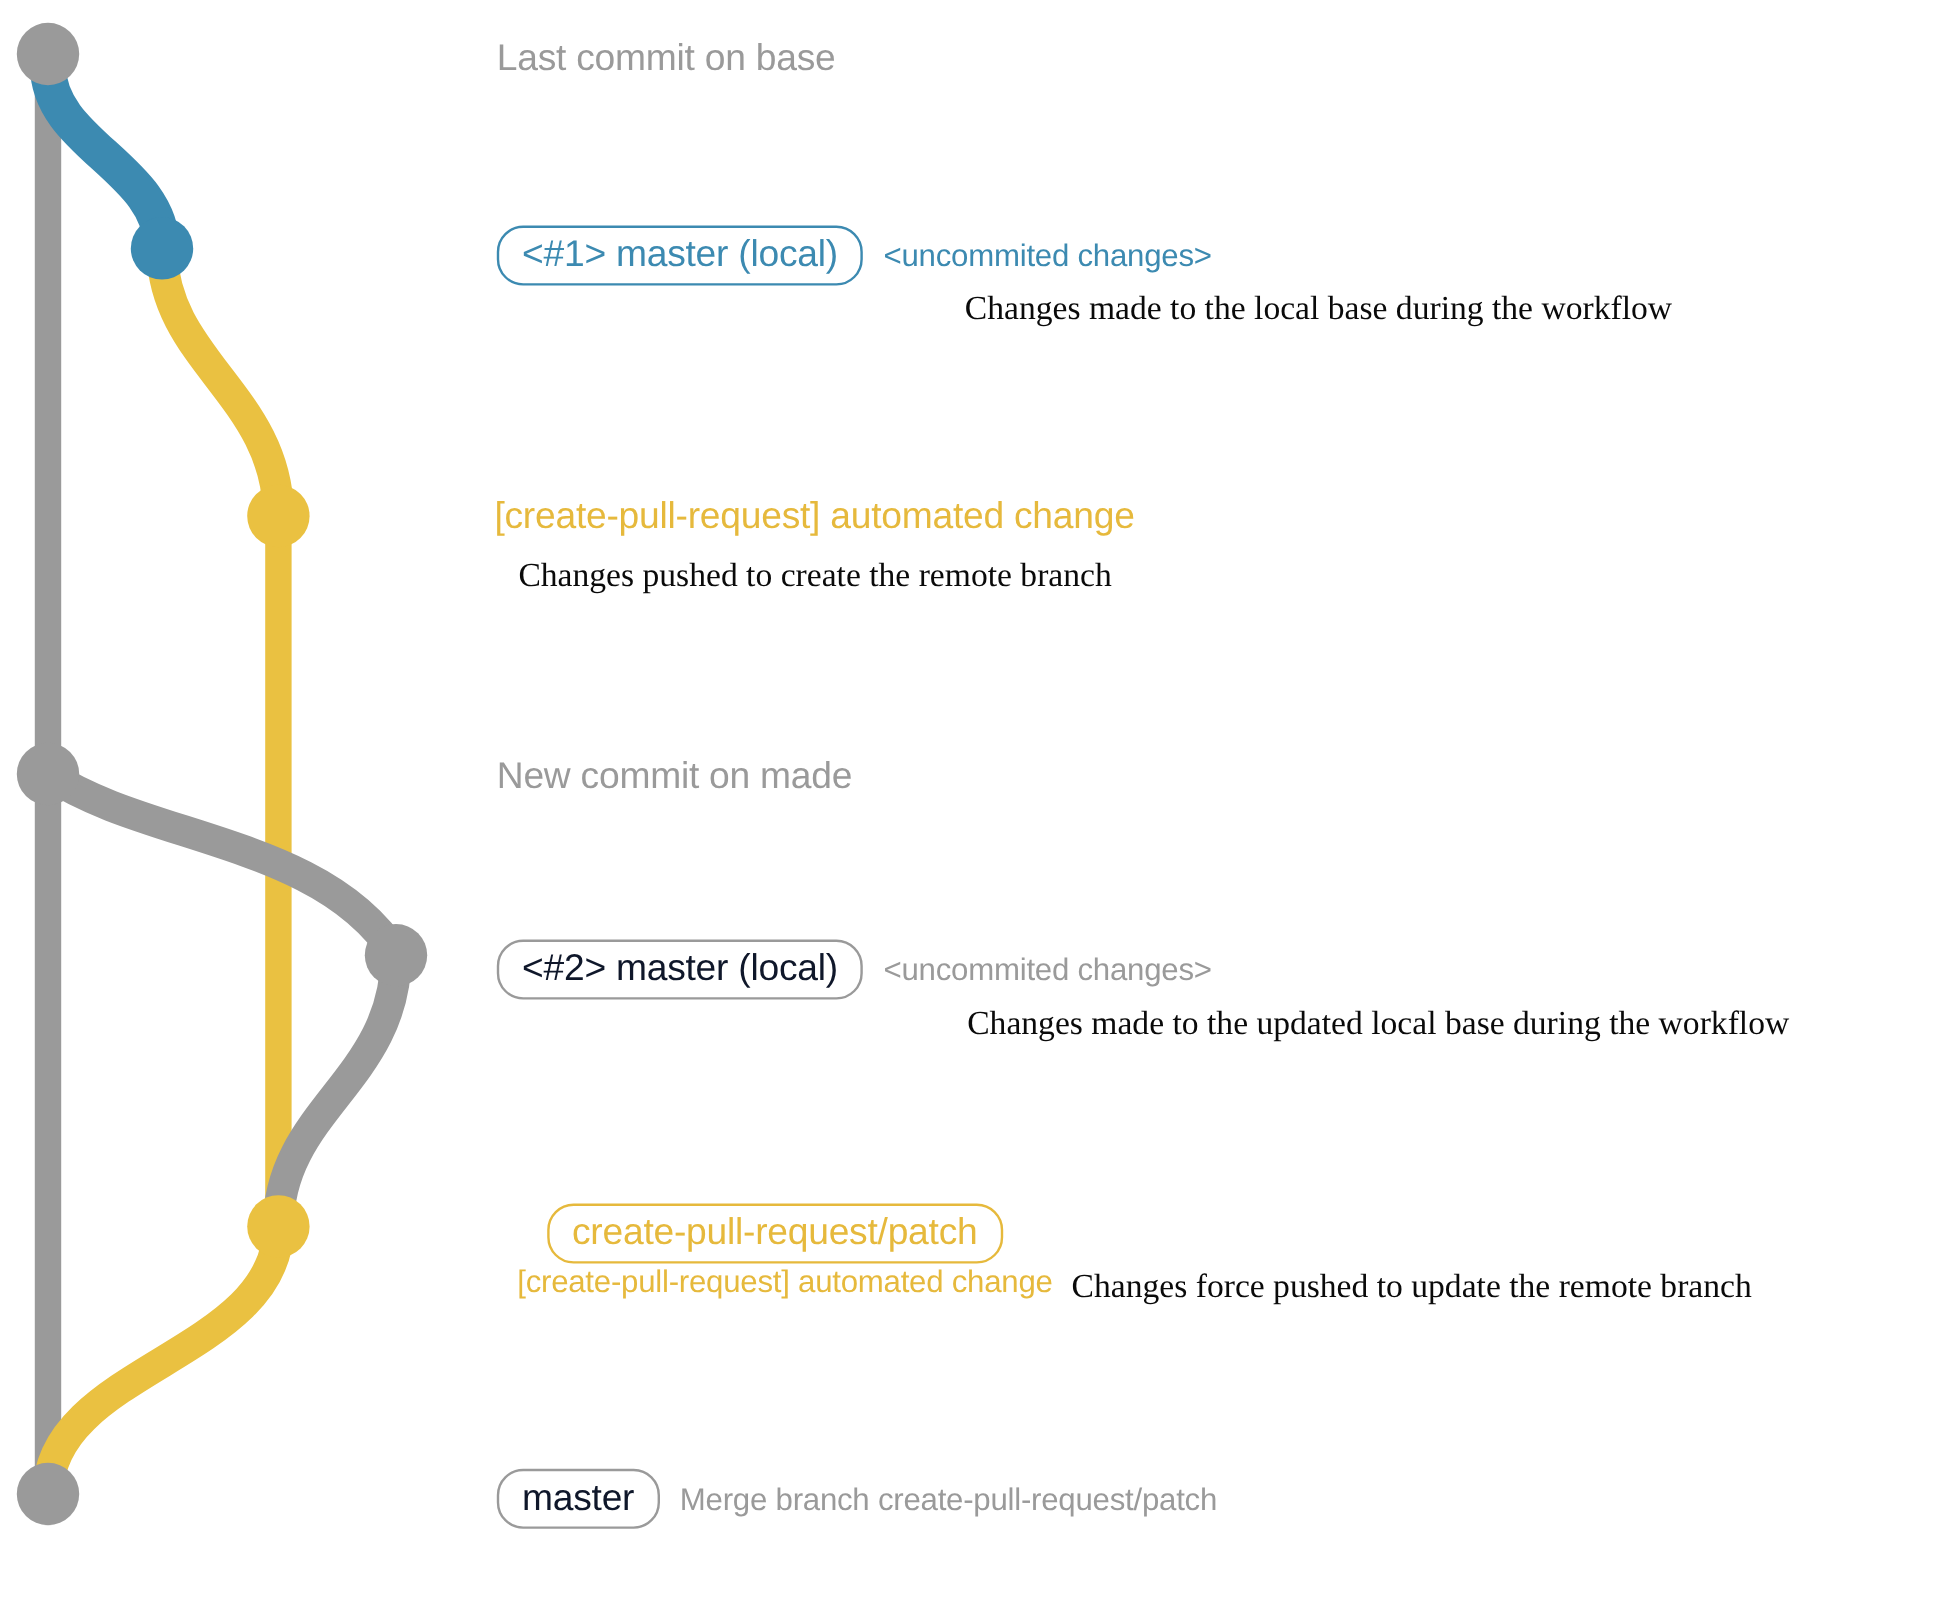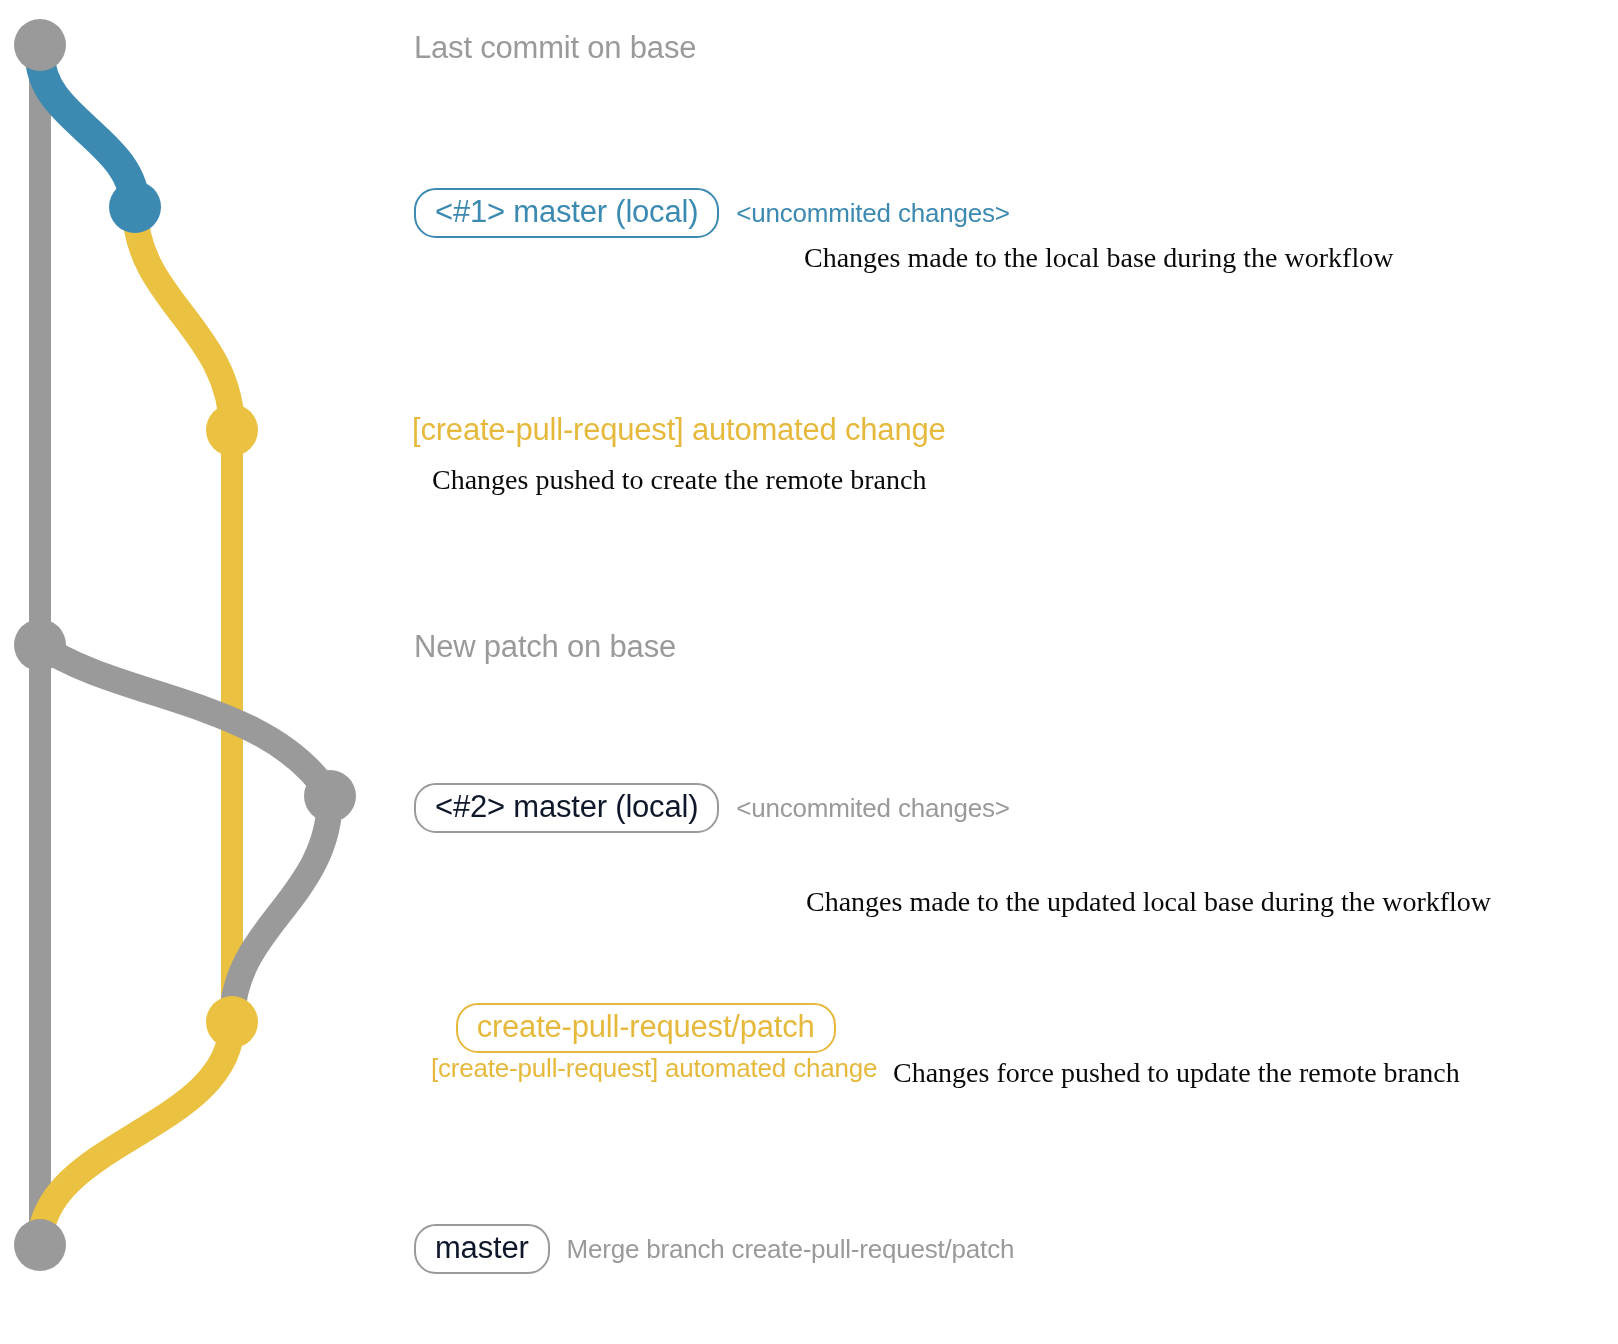--- a/index.html
+++ b/index.html
@@ -129,28 +129,28 @@
     <span class="commit-msg blue">&lt;uncommited changes&gt;</span>
   </div>
   <div class="desc" style="left:788px; top:242px;">Changes made to the local base during the workflow</div>
 
   <div class="row" style="left:396px; top:412px;">
     <span class="heading yellow">[create-pull-request] automated change</span>
   </div>
   <div class="desc" style="left:416px; top:464px;">Changes pushed to create the remote branch</div>
 
   <div class="row" style="left:398px; top:629px;">
-    <span class="heading gray">New patch on base</span>
+    <span class="heading gray">New commit on made</span>
   </div>
 
   <div class="row" style="left:398px; top:783px;">
     <span class="badge gray">&lt;#2&gt; master (local)</span>
     <span class="commit-msg gray">&lt;uncommited changes&gt;</span>
   </div>
-  <div class="desc" style="left:790px; top:838px;margin-top:48px;">Changes made to the updated local base during the workflow</div>
+  <div class="desc" style="left:790px; top:838px;">Changes made to the updated local base during the workflow</div>
 
   <div class="row" style="left:398px; top:1003px;flex-direction:column;">
     <span class="badge yellow">create-pull-request/patch</span>
     <span class="commit-msg yellow">[create-pull-request] automated change</span>
   </div>
   <div class="desc" style="left:877px; top:1057px;">Changes force pushed to update the remote branch</div>
 
   <div class="row" style="left:398px; top:1224px;">
     <span class="badge gray">master</span>
     <span class="commit-msg gray">Merge branch create-pull-request/patch</span>

